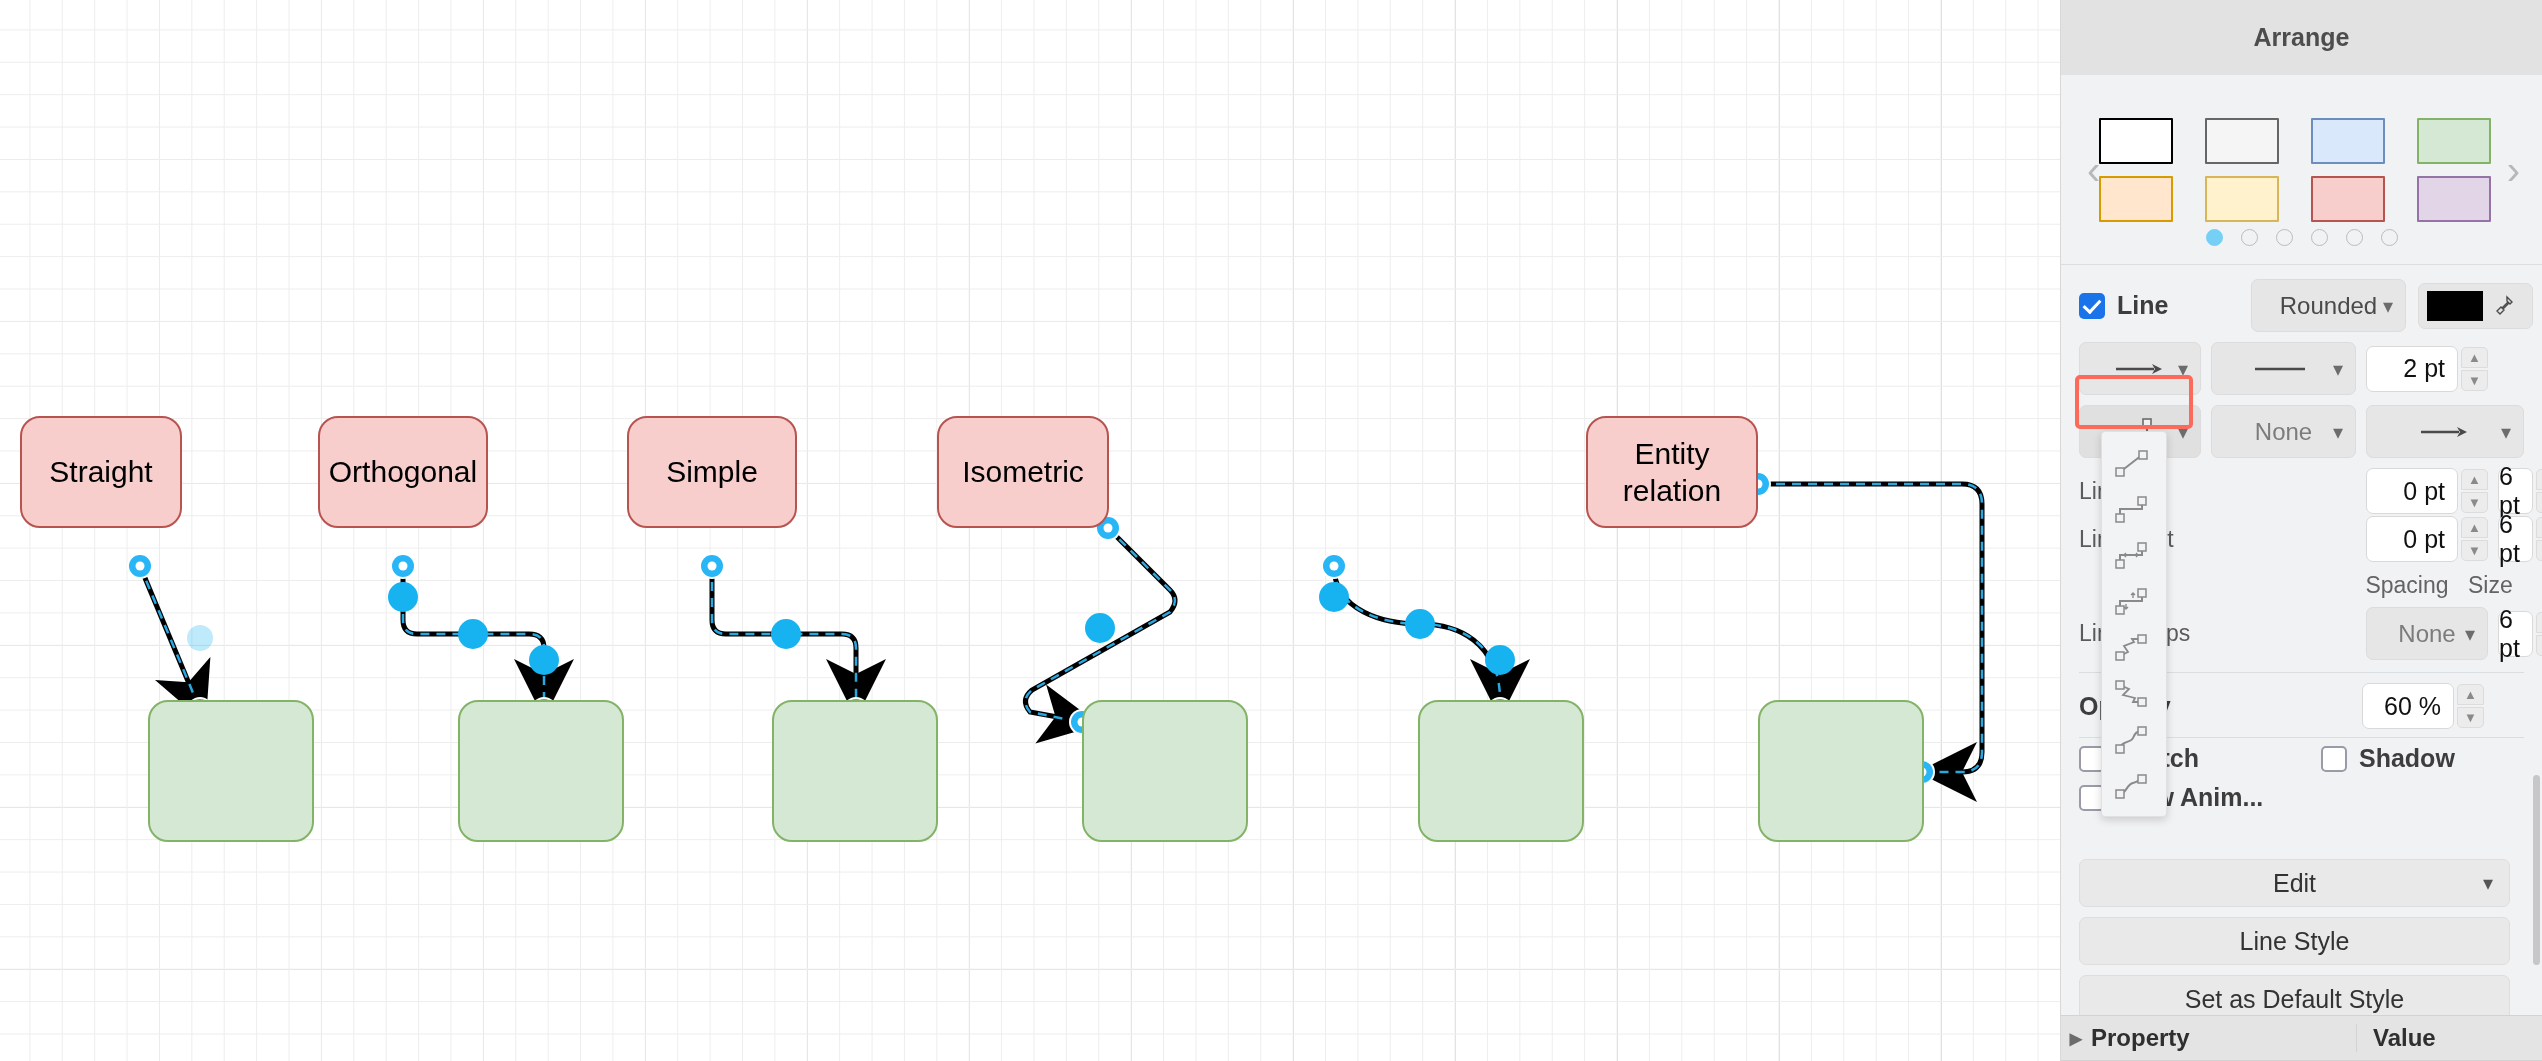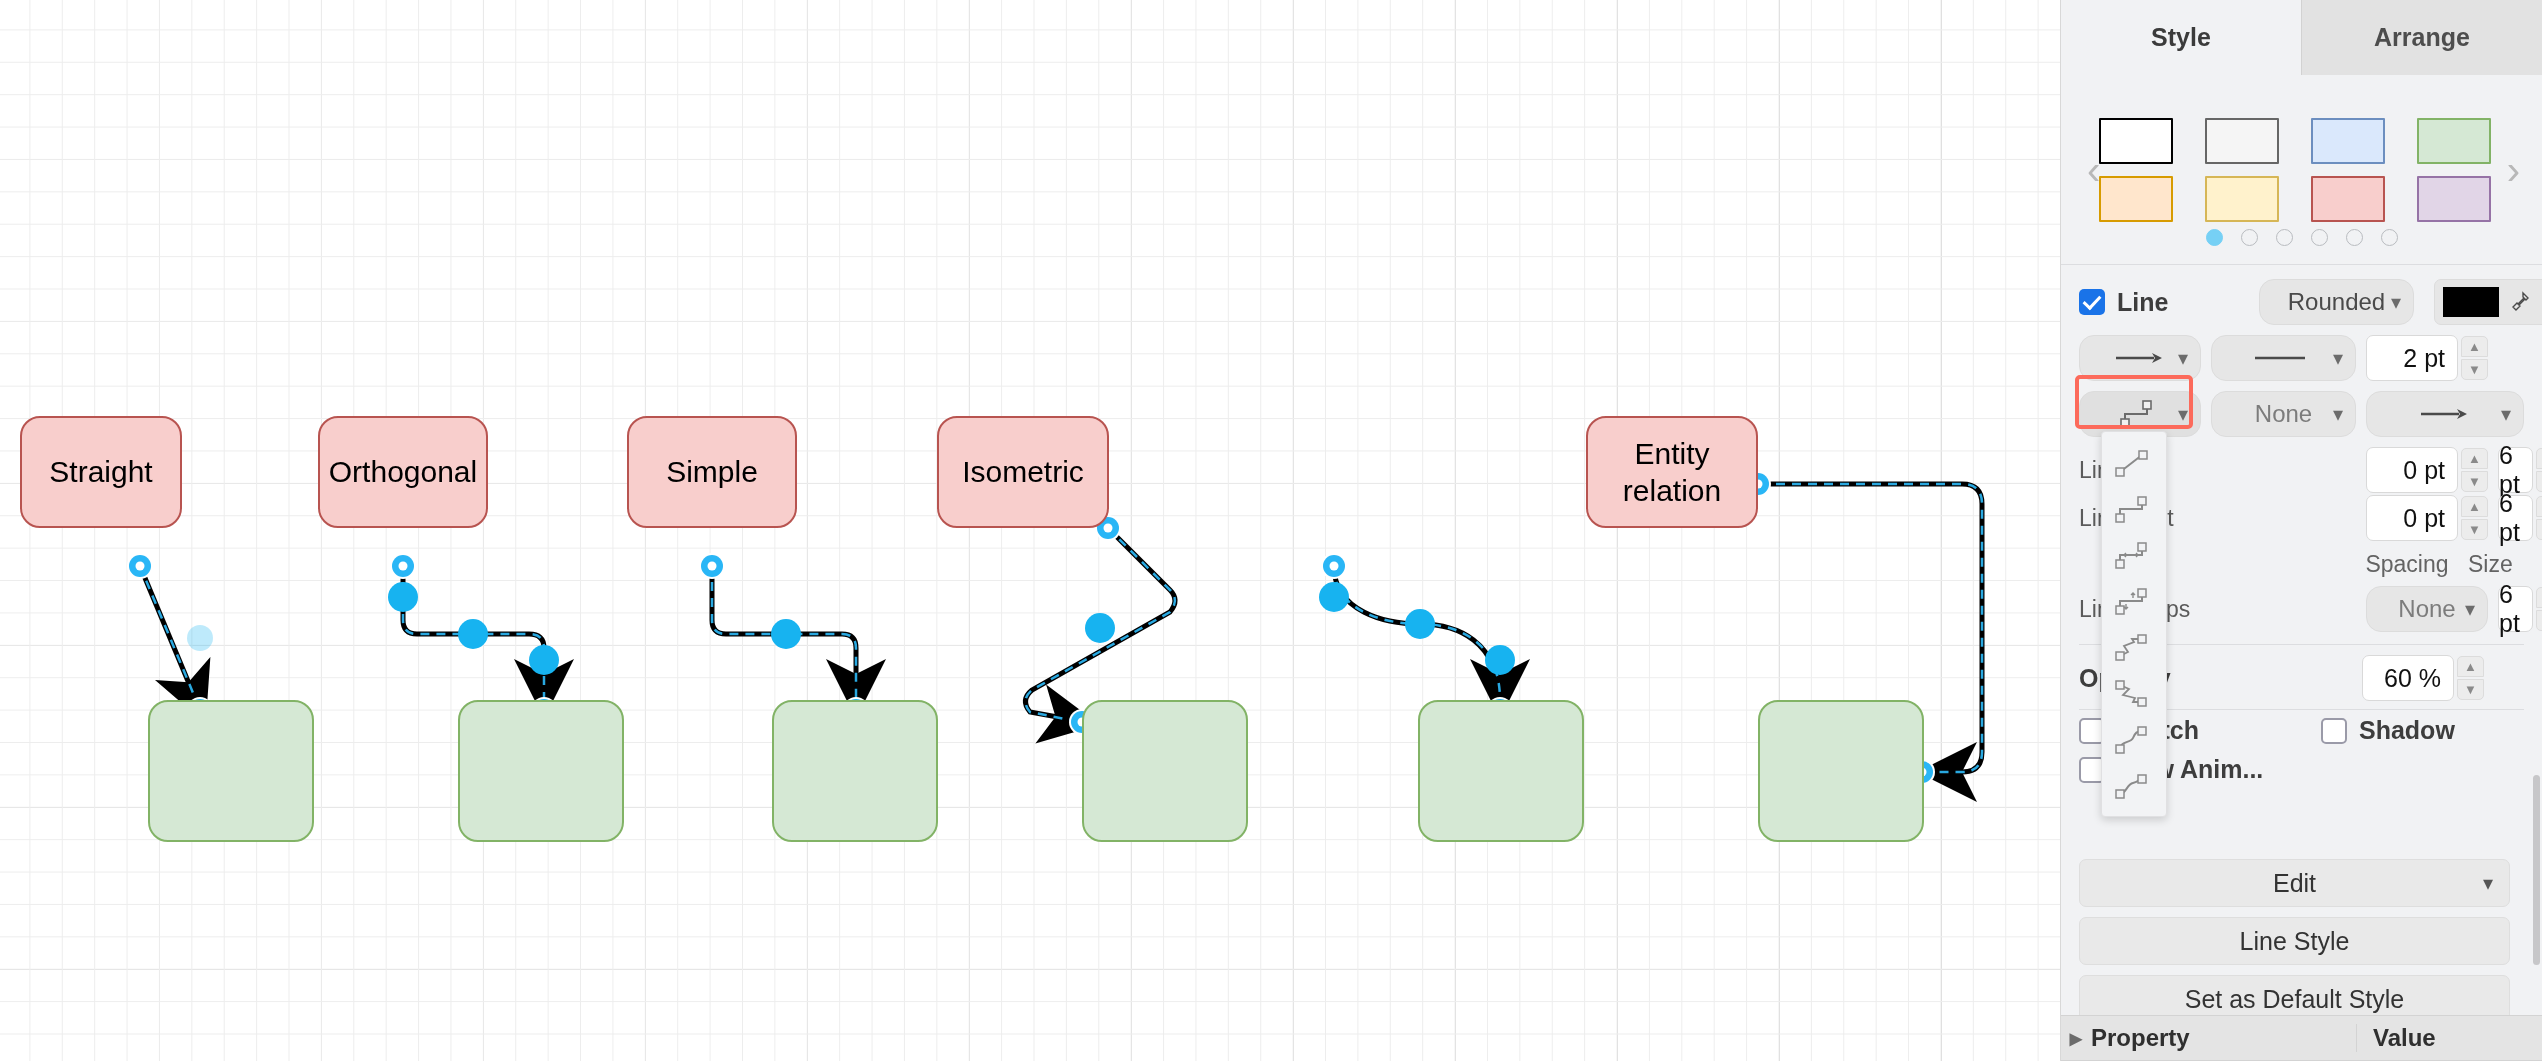--- a/index.html
+++ b/index.html
@@ -89,41 +89,41 @@
     content: ""; position: absolute; left: 8px; top: 3px;
     width: 7px; height: 14px; border: solid #fff; border-width: 0 3px 3px 0;
     transform: rotate(43deg);
   }
   .chk.off { background: #fff; border: 2px solid #9a9aa8; }
   .chk.off::after { display: none; }
   .lbl-bold { font-weight: bold; font-size: 25px; color: #3d3d3d; }
   .lbl { font-size: 23px; color: #5b5b5b; }
 
   .ctl {
-    background: #e6e6e6; border: 1px solid #dcdcdc; border-radius: 15px;
-    height: 46px; display: flex; align-items: center; justify-content: center;
+    background: #e6e6e6; border: 1px solid #dcdcdc; border-radius: 7px;
+    height: 53px; display: flex; align-items: center; justify-content: center;
     position: relative; color: #4a4a4a; font-size: 24px;
   }
   .ctl .cv { position: absolute; right: 12px; font-size: 20px; color: #6c6c6c; }
   .ctl.sel { background: #e0e0e0; }
   .num {
     background: #ffffff; border: 1px solid #d9d9d9; border-radius: 7px;
     height: 46px; display: flex; align-items: center; justify-content: flex-end;
     padding-right: 12px; font-size: 25px; color: #111;
   }
   .spin { width: 27px; display: flex; flex-direction: column; justify-content: center; gap: 2px; margin-left: 3px; }
   .spin div {
     height: 21px; background: #ececec; border: 1px solid #dcdcdc;
     display: flex; align-items: center; justify-content: center;
     font-size: 13px; color: #8a8a8a; line-height: 1;
   }
   .spin div:first-child { border-radius: 5px 5px 0 0; }
   .spin div:last-child { border-radius: 0 0 5px 5px; }
 
-  #rowA { display: grid; grid-template-columns: 160px 155px 115px; gap: 20px; align-items: center; margin-bottom: 10px;}
+  #rowA { display: grid; grid-template-columns: 160px 155px 115px; gap: 12px; align-items: center; margin-bottom: 10px;}
   #rowB { display: grid; grid-template-columns: 122px 145px 122px 1fr; gap: 10px; align-items: center; margin-bottom: 10px; }
   #rowC { display: grid; grid-template-columns: 122px 145px 122px 1fr; gap: 10px; align-items: center; margin-bottom: 10px; }
   #rowD { display: grid; grid-template-columns: 122px 145px 122px 1fr; gap: 10px; align-items: center; margin-bottom: 2px; }
   #rowE { display: grid; grid-template-columns: 122px 145px 122px 1fr; gap: 10px; align-items: center; margin-bottom: 10px; }
 
   .sub-lbl { text-align: center; font-size: 23px; color: #636363; }
   .numwrap { display: flex; align-items: center; }
   .numwrap .num { flex: 1; }
 
   .colorbox {
@@ -336,23 +336,20 @@
       <span></span>
     </div>
     <div class="node dst" style="left:1758px;top:700px;width:166px;height:142px;">
       <span></span>
     </div>
   </div>
 
   <div id="panel">
 
     <div id="tabs">
-      <div class="tab active">
-        <span>Style</span>
-      </div>
       <div class="tab">
         <span>Arrange</span>
       </div>
     </div>
 
     <div id="palette-wrap">
       <div class="pal-arrow left">‹</div>
       <div id="palette-grid">
         <div class="swatch" style="background:#ffffff;border:2px solid #000000;"></div>
         <div class="swatch" style="background:#f5f5f5;border:2px solid #666666;"></div>

